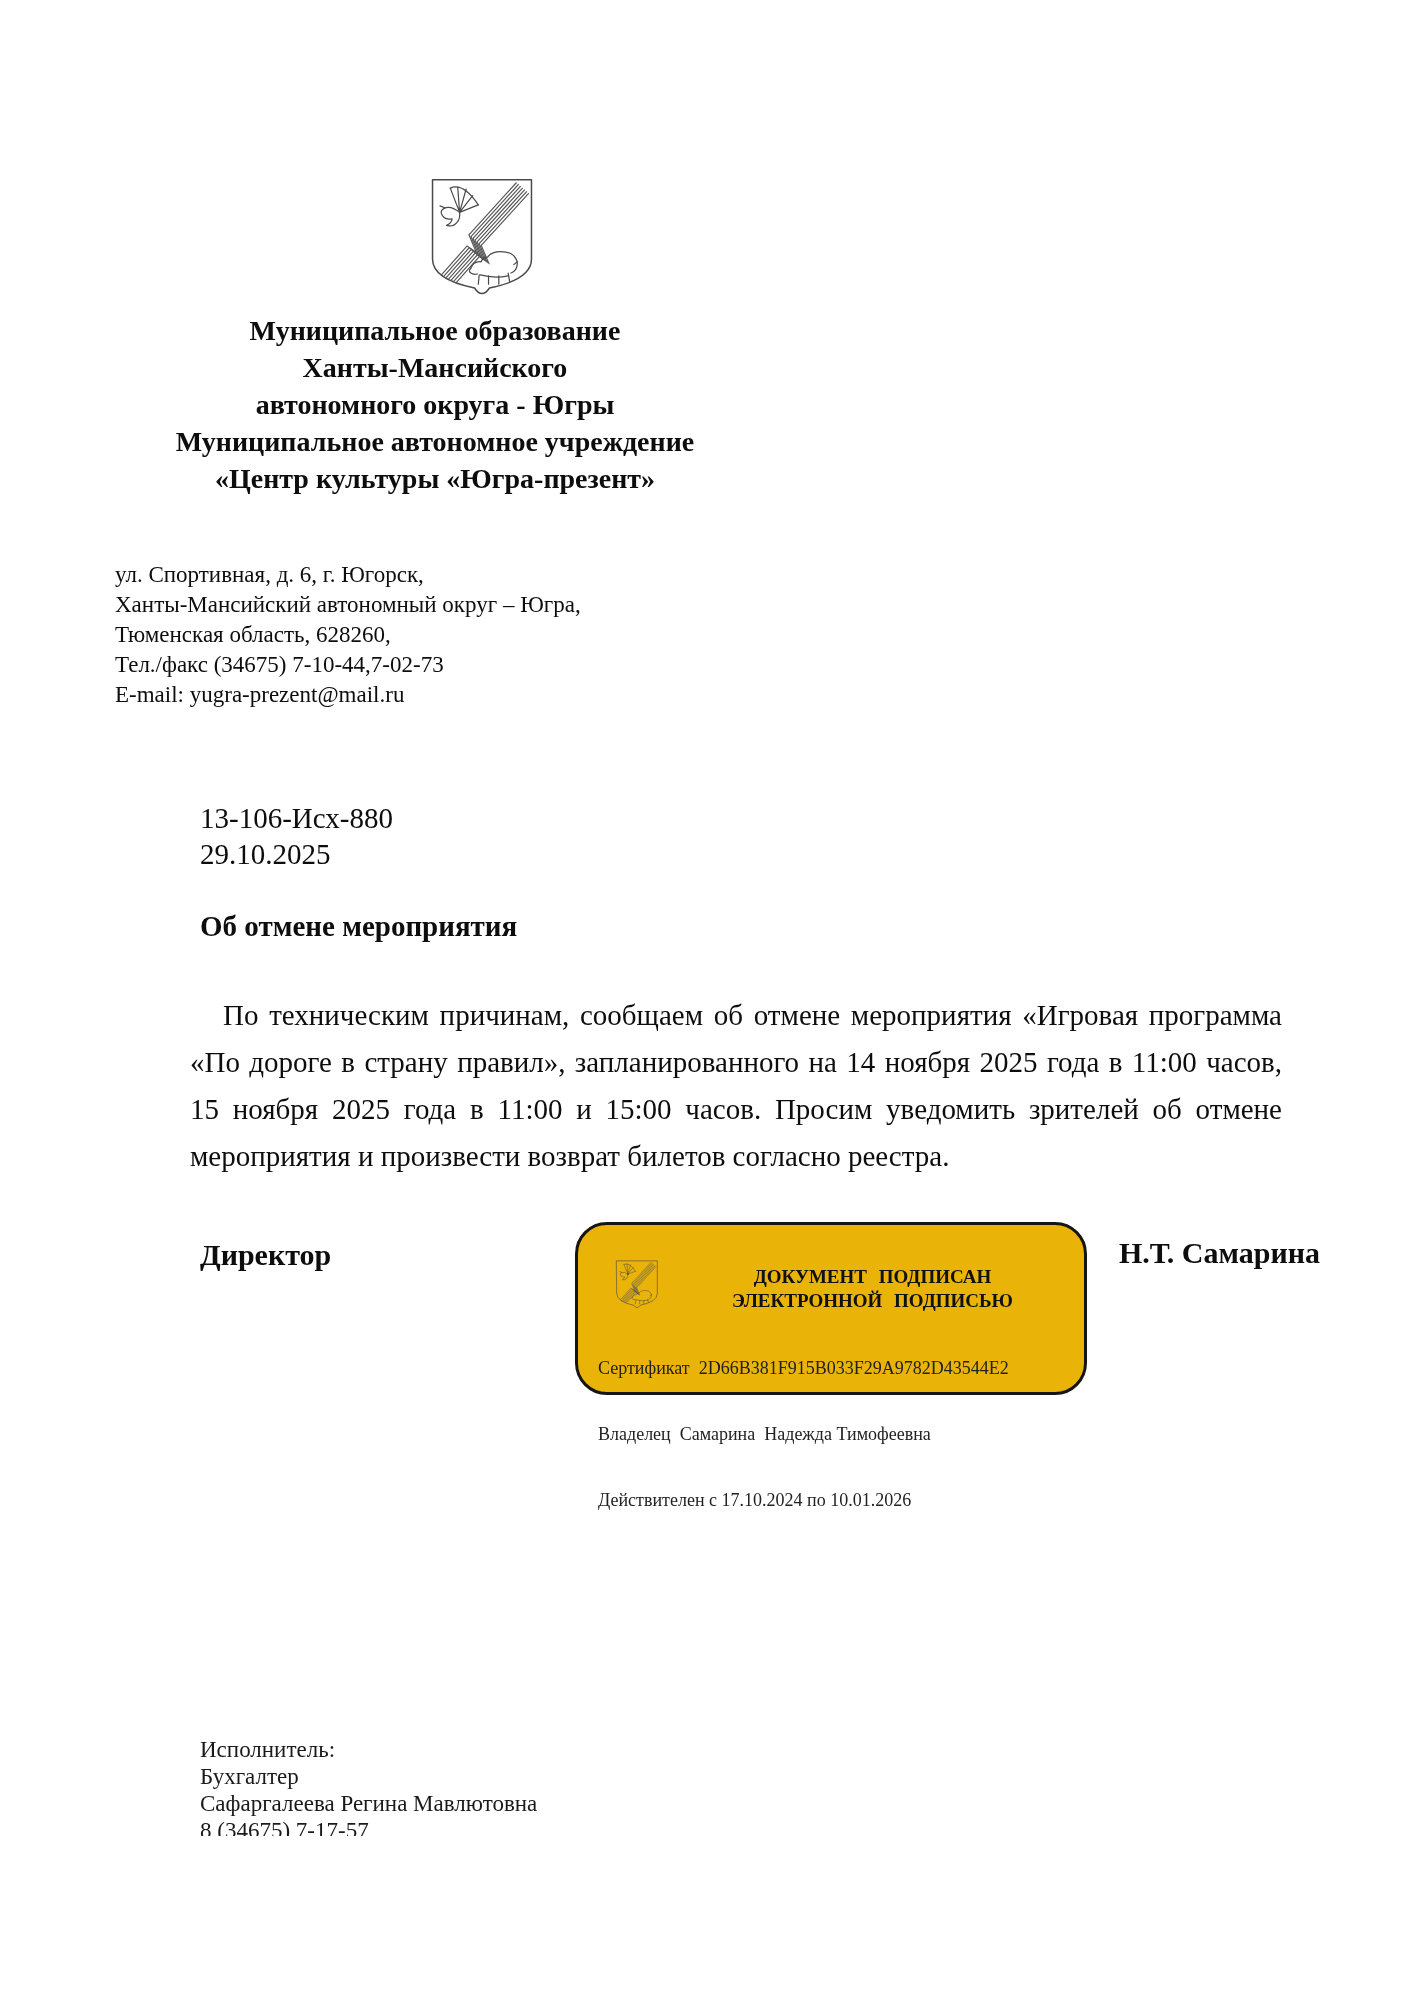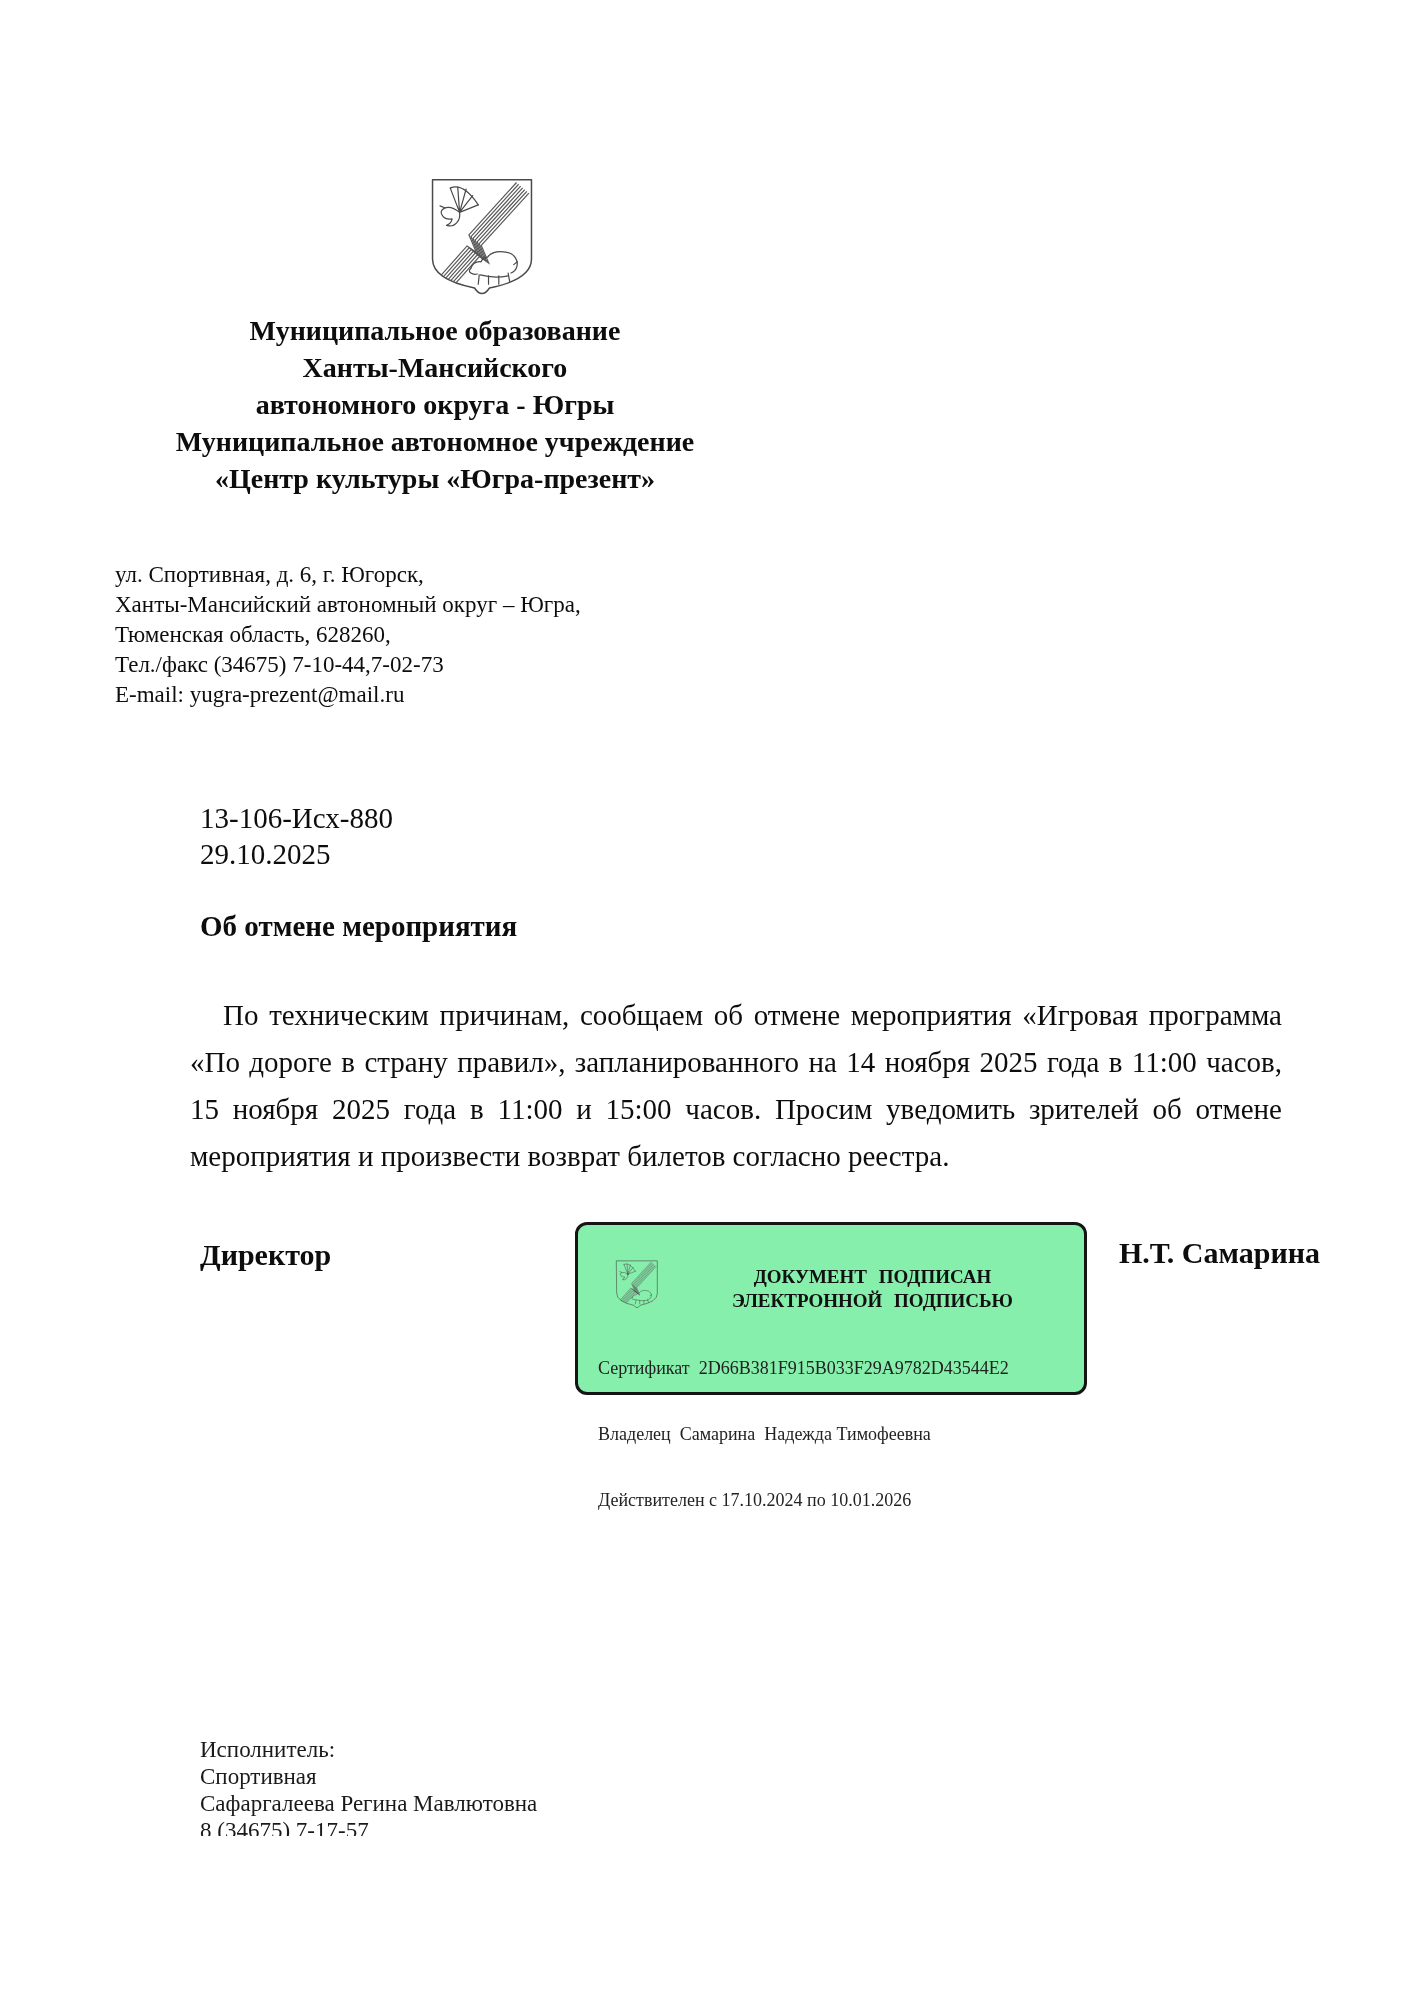--- a/index.html
+++ b/index.html
@@ -50,22 +50,22 @@
     text-align:justify;
     text-indent:33px;
   }
 
   .director { left:200px;  top:1238px; font-size:30px; font-weight:bold; }
   .sig-name { left:1096px; top:1236px; font-size:30px; font-weight:bold;margin-left:23px; }
 
   .stamp {
     left:575px; top:1222px; width:512px; height:173px;
     border:3px solid #151515;
-    border-radius:12px;
-    background:#86efac;
+    border-radius:32px;
+    background:#eab308;
     text-decoration:underline;
   }
   .stamp-title {
     position:absolute; left:95px; right:12px; top:40px;
     text-align:center;
     font-weight:bold;
     font-size:19px;
     line-height:24px;
     word-spacing:7px;
     color:#111;
@@ -169,18 +169,18 @@
       <div>Сертификат  2D66B381F915B033F29A9782D43544E2</div>
       <div>Владелец  Самарина  Надежда Тимофеевна</div>
       <div>Действителен с 17.10.2024 по 10.01.2026</div>
     </div>
   </div>
 
   <div class="abs sig-name">Н.Т. Самарина</div>
 
   <div class="abs footer-block">
     <div>Исполнитель:</div>
-    <div>Спортивная</div>
+    <div>Бухгалтер</div>
     <div>Сафаргалеева Регина Мавлютовна</div>
     <div>8 (34675) 7-17-57</div>
   </div>
 
 </div>
 
 </body></html>

